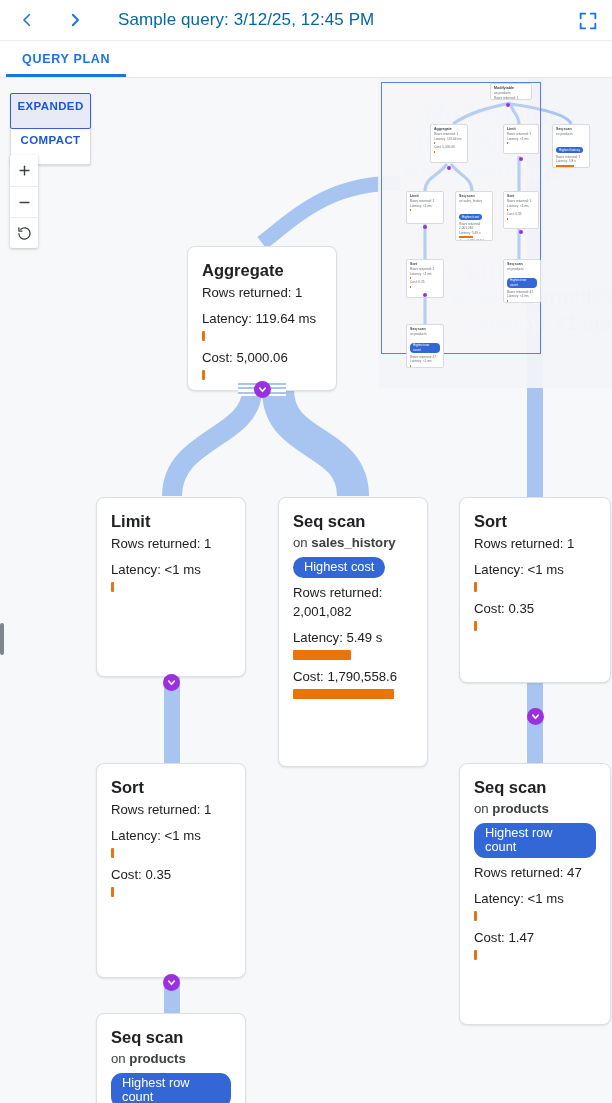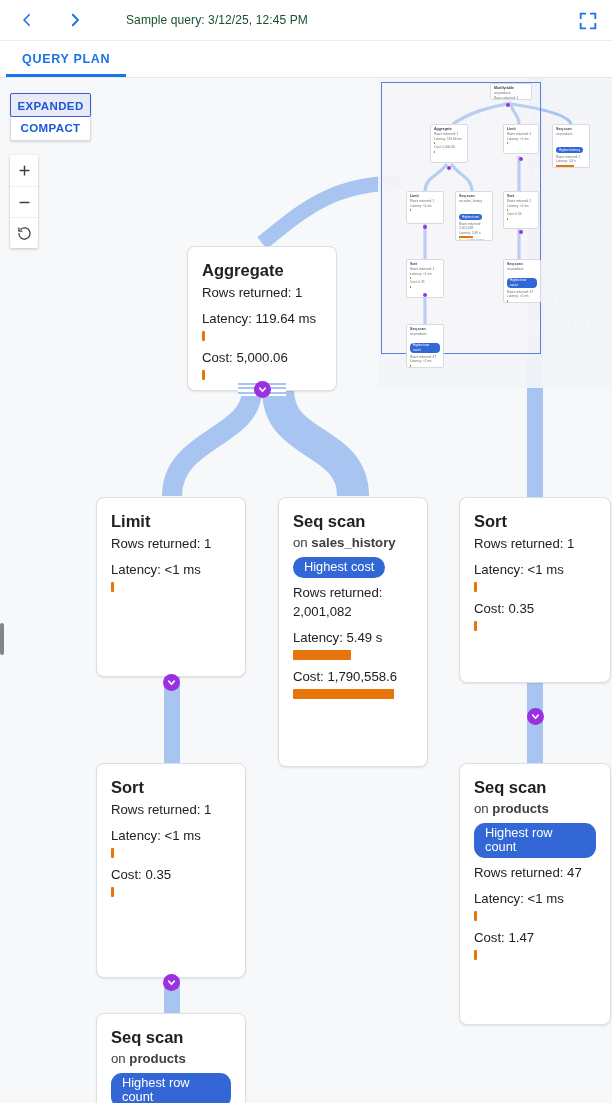--- a/index.html
+++ b/index.html
@@ -17,21 +17,21 @@
     background: #ffffff; display: flex; align-items: center;
     border-bottom: 1px solid #eceef1;
   }
   .nav-arrow {
     width: 34px; height: 34px; display: flex; align-items: center; justify-content: center;
     color: #1a73e8; cursor: pointer; flex: none;
   }
   .nav-arrow.first { margin-left: 10px; }
   .nav-arrow.second { margin-left: 14px; }
   .header-title {
-    margin-left: 34px; font-size: 12px; color: #14532d; letter-spacing: .1px;
+    margin-left: 26px; font-size: 17px; color: #0369a1; letter-spacing: .1px;
     white-space: nowrap;
   }
   .fullscreen-btn {
     position: absolute; right: 13px; top: 10px; width: 22px; height: 22px;
     cursor: pointer; color: #1a73e8;
   }
 
   
   .tabs {
     position: absolute; top: 41px; left: 0; width: 612px; height: 37px;
@@ -53,21 +53,21 @@
   }
   .edge-svg { position: absolute; top: 0; left: 0; width: 612px; height: 1025px; }
 
   
   .mode-toggle {
     position: absolute; left: 10px; top: 15px; width: 81px;
     background: #fff; border: 1px solid #dadce0; border-radius: 2px;
     box-shadow: 0 1px 2px rgba(60,64,67,.2); z-index: 30;
   }
   .mode-btn {
-    height: 24px; line-height: 24px; text-align: center; font-size: 11.5px;
+    height: 36px; line-height: 24px; text-align: center; font-size: 11.5px;
     font-weight: bold; letter-spacing: .4px; color: #1a56db; cursor: pointer;
   }
   .mode-btn.selected { background: #e8eaf6; border: 1px solid #3b5bdb; margin: -1px; border-radius: 2px; }
 
   
   .zoom-ctrl {
     position: absolute; left: 10px; top: 77px; width: 28px;
     background: #fff; border-radius: 2px;
     box-shadow: 0 1px 3px rgba(60,64,67,.3); z-index: 30; overflow: hidden;
   }

